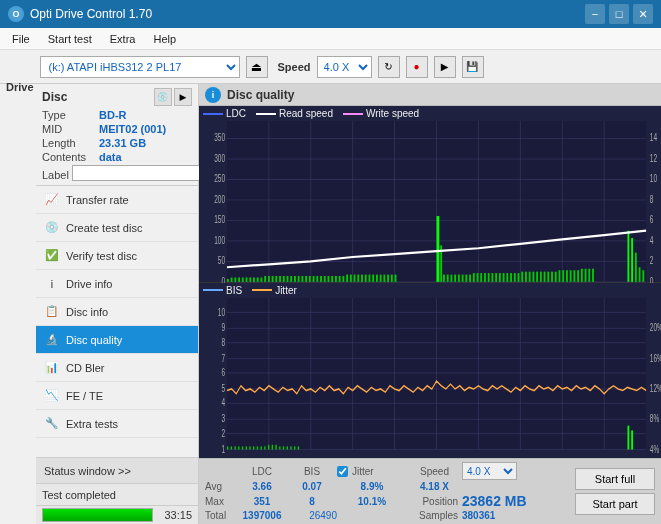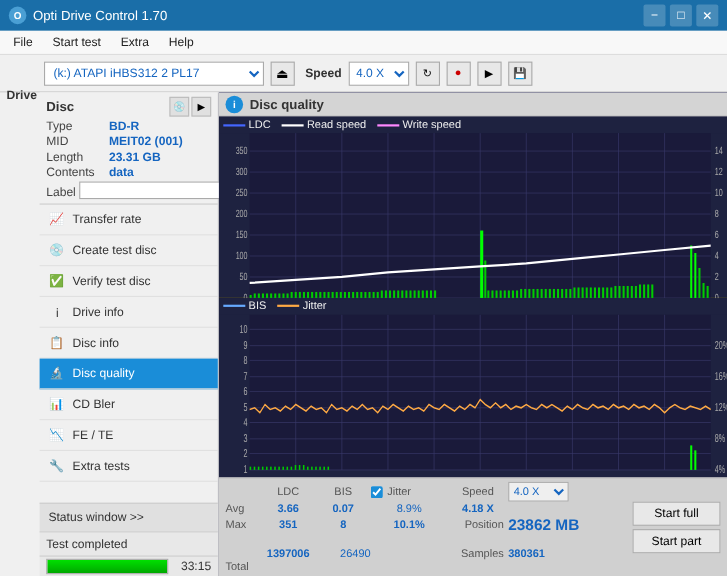--- a/index.html
+++ b/index.html
@@ -787,35 +787,35 @@
             <option>1.0 X</option>
             <option>2.0 X</option>
             <option>8.0 X</option>
           </select>
         </div>
 
         <div style="display: flex; gap: 0; align-items: center;">
           <span style="width:32px; font-size:10px; color:#555;">Avg</span>
           <span style="width:50px; font-size:10px; color:#1565c0; font-weight:bold; text-align:center;">3.66</span>
           <span style="width:50px; font-size:10px; color:#1565c0; font-weight:bold; text-align:center;">0.07</span>
-          <span style="width:70px; font-size:10px; color:#1565c0; font-weight:normal; text-align:center;">8.9%</span>
+          <span style="width:70px; font-size:10px; color:#1565c0; font-weight:bold; text-align:center;">8.9%</span>
           <span style="width:55px; font-size:10px; color:#1565c0; font-weight:bold; text-align:center;">4.18 X</span>
         </div>
 
         <div style="display: flex; gap: 0; align-items: center;">
           <span style="width:32px; font-size:10px; color:#555;">Max</span>
           <span style="width:50px; font-size:10px; color:#1565c0; font-weight:bold; text-align:center;">351</span>
           <span style="width:50px; font-size:10px; color:#1565c0; font-weight:bold; text-align:center;">8</span>
           <span style="width:70px; font-size:10px; color:#1565c0; font-weight:bold; text-align:center;">10.1%</span>
           <span style="width:55px; font-size:10px; color:#555; text-align:right; padding-right:4px;">Position</span>
           <span style="width:70px; font-size:14px; color:#1565c0; font-weight:bold;">23862 MB</span>
         </div>
 
         <div style="display: flex; gap: 0; align-items: center;">
-          <span style="width:32px; font-size:10px; color:#555;margin-top:24px;">Total</span>
+          <span style="width:32px; font-size:10px; color:#555;">Total</span>
           <span style="width:50px; font-size:10px; color:#1565c0; font-weight:bold; text-align:center;">1397006</span>
           <span style="width:50px; font-size:10px; color:#1565c0; font-weight:normal; text-align:right;">26490</span>
           <span style="width:70px; font-size:10px; color:#555; text-align:center;"></span>
           <span style="width:55px; font-size:10px; color:#555; text-align:right; padding-right:4px;">Samples</span>
           <span style="width:70px; font-size:10px; color:#1565c0; font-weight:bold;">380361</span>
         </div>
       </div>
 
       <div class="btn-section">
         <button class="start-btn">Start full</button>

